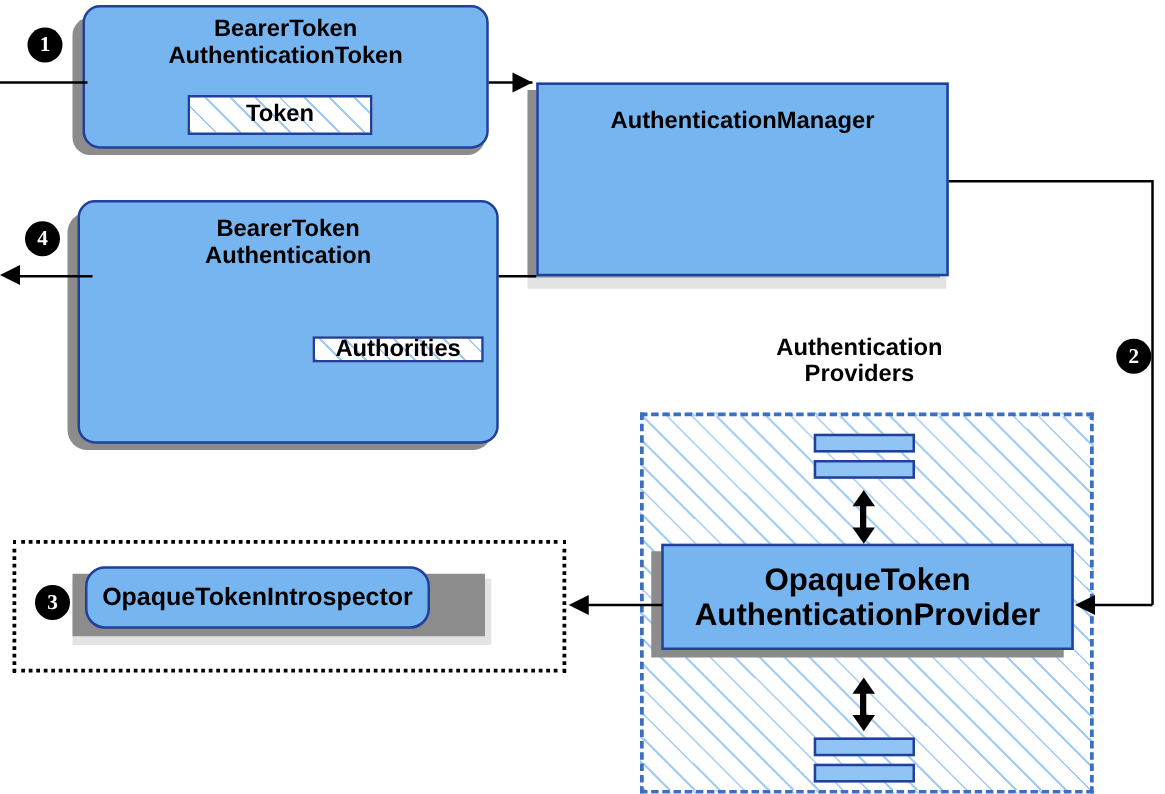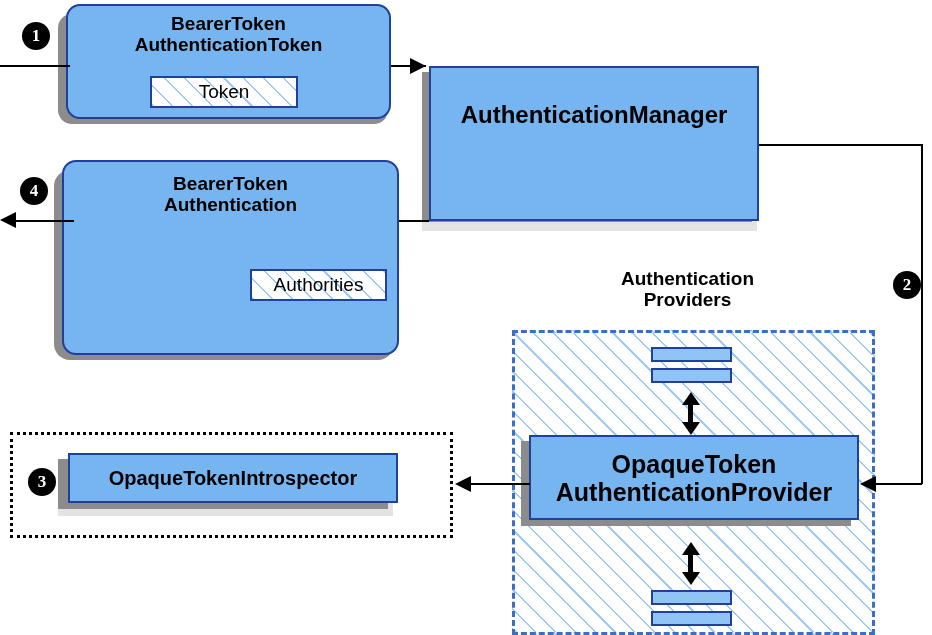--- a/index.html
+++ b/index.html
@@ -47,21 +47,21 @@
         rgba(255,255,255,0) 1.5px, rgba(255,255,255,0) 14px);
   }
   .inner{
     position:absolute;
     border:2px solid #20409a;
     box-sizing:border-box;
     display:flex;
     align-items:center;
     justify-content:center;
     text-align:right;
-    font-weight:normal;
+    font-weight:bold;
     color:#000;
     line-height:1.12;
     white-space:pre-line;
     z-index:4;
   }
 
   
   .dotted-box{
     position:absolute;
     border:3px dotted #000;
@@ -136,33 +136,33 @@
 AuthenticationToken</div>
   </div>
   <div class="inner hatch" style="left:150px;top:76px;width:148px;height:32px;font-size:19px;">Token</div>
 
   <div class="line-h" style="left:391px;top:65px;width:35px;"></div>
   <div class="arrow arrow-right" style="left:410px;top:58px;"></div>
 
   <div class="shadow2" style="left:422px;top:76px;width:335px;height:155px;"></div>
   <div class="shadow" style="left:422px;top:72px;width:330px;height:150px;"></div>
   <div class="node" style="left:429px;top:66px;width:330px;height:155px;">
-    <div class="node-title" style="font-size:24px;margin-top:34px;">AuthenticationManager</div>
+    <div class="node-title" style="font-size:19px;margin-top:18px;">AuthenticationManager</div>
   </div>
 
   <div class="badge" style="left:21px;top:178px;">4</div>
   <div class="arrow arrow-left" style="left:0px;top:212px;"></div>
   <div class="line-h" style="left:14px;top:220px;width:60px;"></div>
 
   <div class="shadow" style="left:54px;top:170px;width:340px;height:190px;border-radius:16px;"></div>
   <div class="node rounded" style="left:62px;top:160px;width:337px;height:195px;">
     <div class="node-title" style="font-size:19px;margin-top:11px;">BearerToken
 Authentication</div>
   </div>
-  <div class="inner hatch" style="left:250px;top:269px;width:137px;height:32px;font-size:19px;">Authorities</div>
+  <div class="inner hatch" style="left:250px;top:269px;width:137px;height:21px;font-size:19px;">Authorities</div>
 
   <div class="line-h" style="left:399px;top:220px;width:30px;"></div>
 
   <div class="line-h" style="left:759px;top:144px;width:163px;"></div>
   <div class="line-v" style="left:921px;top:144px;height:340px;"></div>
   <div class="line-h" style="left:875px;top:483px;width:47px;"></div>
   <div class="arrow arrow-left" style="left:860px;top:476px;"></div>
   <div class="badge" style="left:894px;top:272px;">2</div>
 
   <div class="group-label" style="left:560px;top:268px;width:255px;font-size:19px;">Authentication
@@ -193,17 +193,17 @@
 
   <div class="line-h" style="left:470px;top:483px;width:60px;"></div>
   <div class="arrow arrow-left" style="left:455px;top:476px;"></div>
 
   <div class="dotted-box" style="left:10px;top:432px;width:443px;height:106px;"></div>
 
   <div class="badge" style="left:29px;top:469px;">3</div>
 
   <div class="shadow2" style="left:58px;top:463px;width:335px;height:53px;"></div>
   <div class="shadow" style="left:58px;top:459px;width:330px;height:50px;"></div>
-  <div class="node" style="left:68px;top:453px;width:330px;height:50px;justify-content:center;">
+  <div class="node" style="left:68px;top:453px;width:276px;height:50px;justify-content:center;border-radius:16px;">
     <div class="node-title" style="font-size:20px;">OpaqueTokenIntrospector</div>
   </div>
 
 </div>
 
 </body></html>

